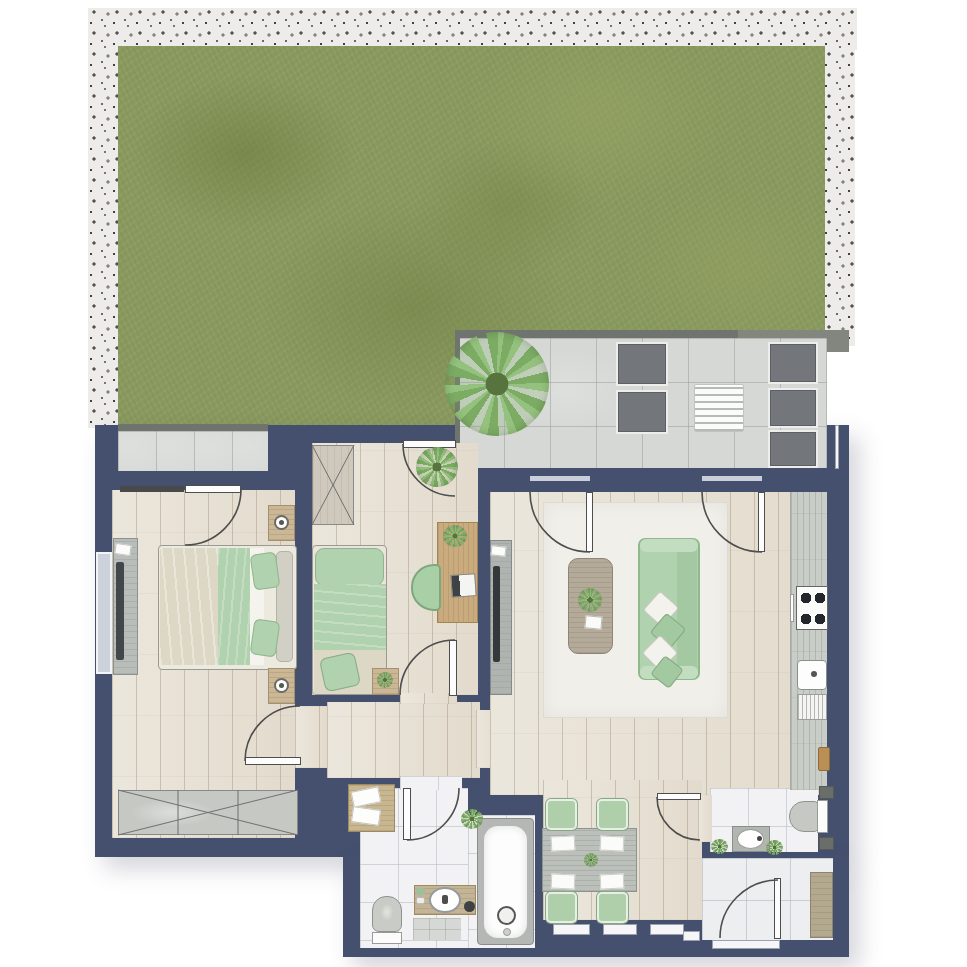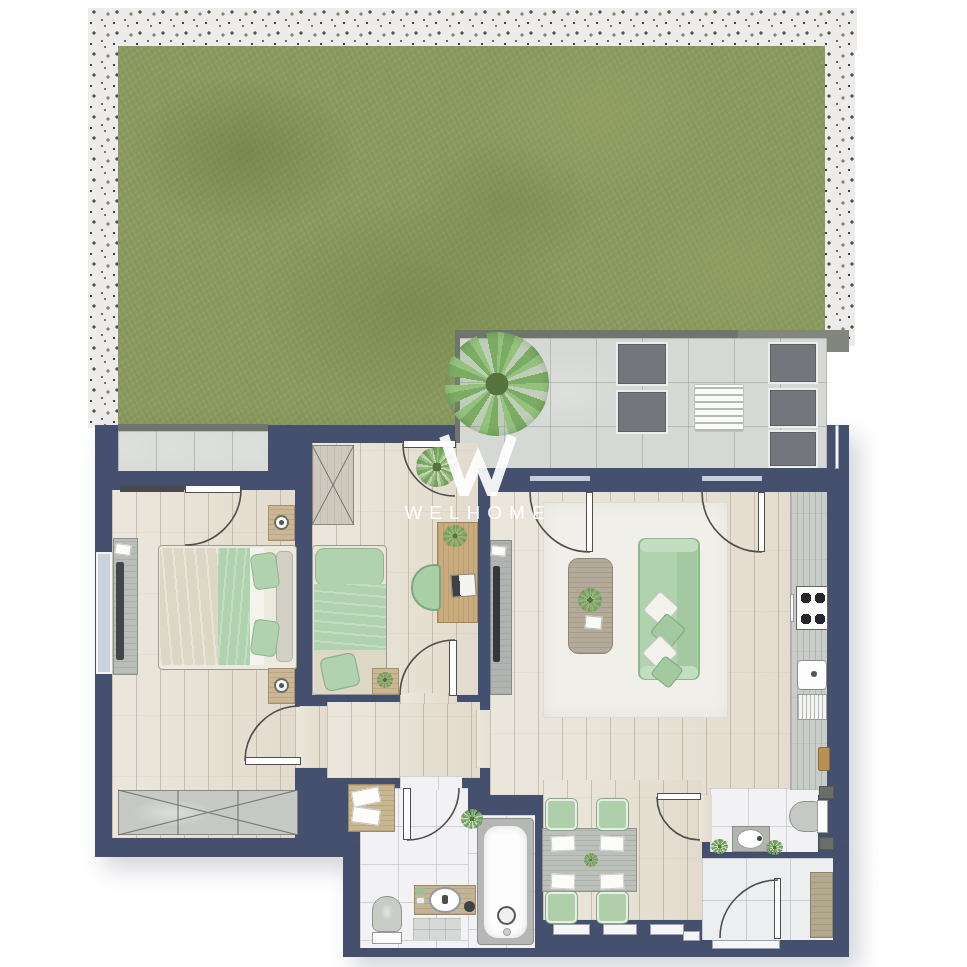--- a/index.html
+++ b/index.html
@@ -238,20 +238,14 @@
       <path d="M459,788 A52,52 0 0 1 407,840"></path>
       <path d="M657,797 A43,43 0 0 0 700,840"></path>
       <path d="M778,880 A58,58 0 0 0 720,938"></path>
     </g>
     <g fill="none" stroke="#6f6f6f" stroke-width="1">
       <path d="M118,790 L298,835 M298,790 L118,835 M178,790 L178,835 M238,790 L238,835"></path>
       <path d="M312,445 L354,525 M354,445 L312,525"></path>
     </g>
   </svg>
 
-  <div id="wm" class="abs" style="left:378px;top:432px;width:200px;height:96px;">
-    <svg width="78" height="62" viewBox="0 0 78 62" style="position:absolute;left:61px;top:2px;">
-      <polyline points="5,2 25,60 39,26 53,60 73,2" fill="none" stroke="rgba(255,255,255,0.92)" stroke-width="10"></polyline>
-    </svg>
-    <div class="brand abs" style="left:0;top:70px;width:200px;">WELHOME</div>
-  </div>
 
 </div>
 
 </body></html>

